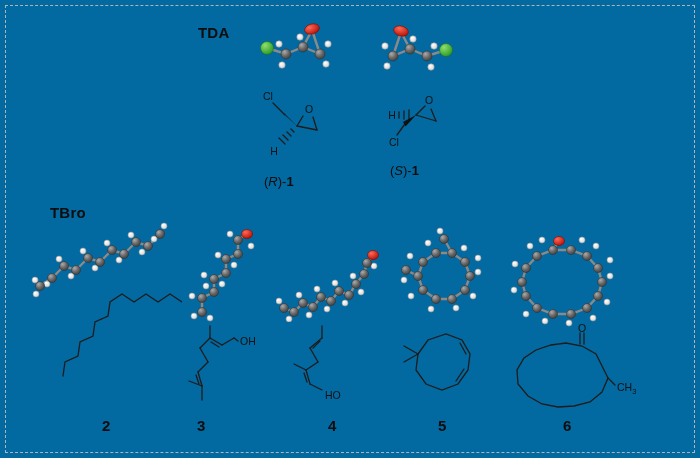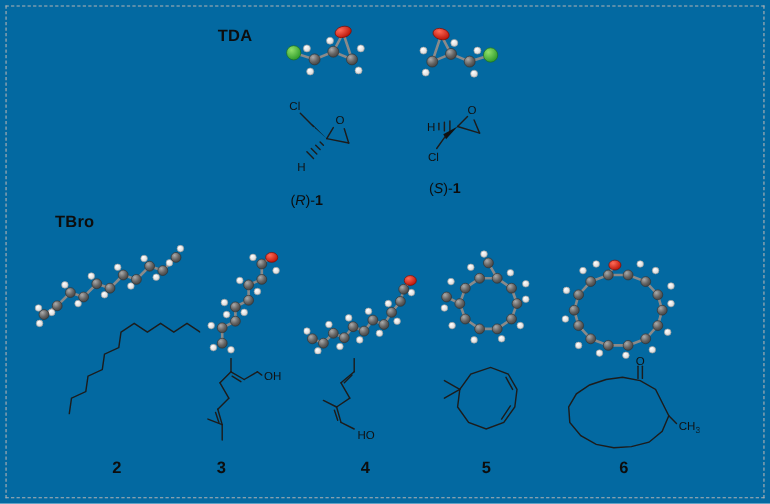--- a/index.html
+++ b/index.html
@@ -128,21 +128,21 @@
       <polygon class="wedge" points="36,25 23,32 25.5,36.5"></polygon>
       <line class="b2" x1="24.5" y1="34.5" x2="17" y2="45"></line>
     </g>
     <text class="atxt" x="49" y="14" text-anchor="middle">O</text>
     <text class="atxt" x="14" y="56" text-anchor="middle">Cl</text>
   </svg>
 
   <div class="abs stereo-label" style="left:264px;top:174px"><span>(</span><i>R</i><span>)-</span><b>1</b></div>
   <div class="abs stereo-label" style="left:390px;top:163px"><span>(</span><i>S</i><span>)-</span><b>1</b></div>
 
-  <div class="abs section-label" style="left:50px;top:193px">TBro</div>
+  <div class="abs section-label" style="left:50px;top:204px">TBro</div>
 
   <svg class="abs" style="left:28px;top:222px" width="145" height="90">
     <polyline class="b3" points="132,12 120,24 108,20 96,32 84,28 72,40 60,36 48,48 36,44 24,56 12,64"></polyline>
     <g>
       <circle class="aH" cx="136" cy="4" r="3"></circle>
         <circle class="aH" cx="126" cy="17" r="3"></circle>
       <circle class="aH" cx="114" cy="30" r="3"></circle>
         <circle class="aH" cx="103" cy="13" r="3"></circle>
       <circle class="aH" cx="91" cy="38" r="3"></circle>
         <circle class="aH" cx="79" cy="21" r="3"></circle>

